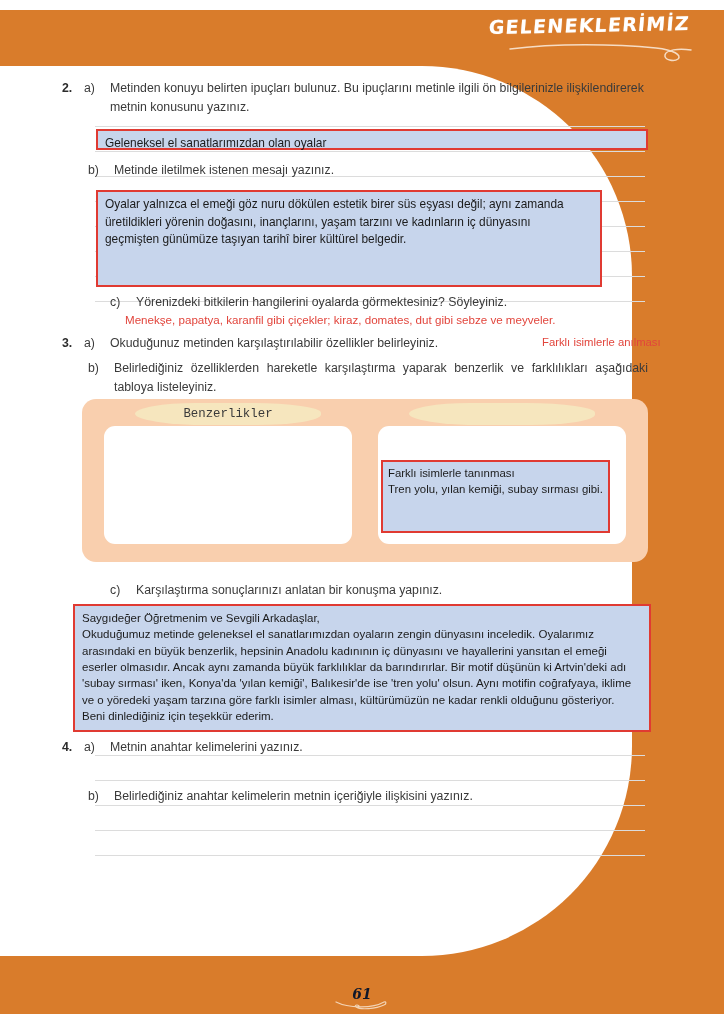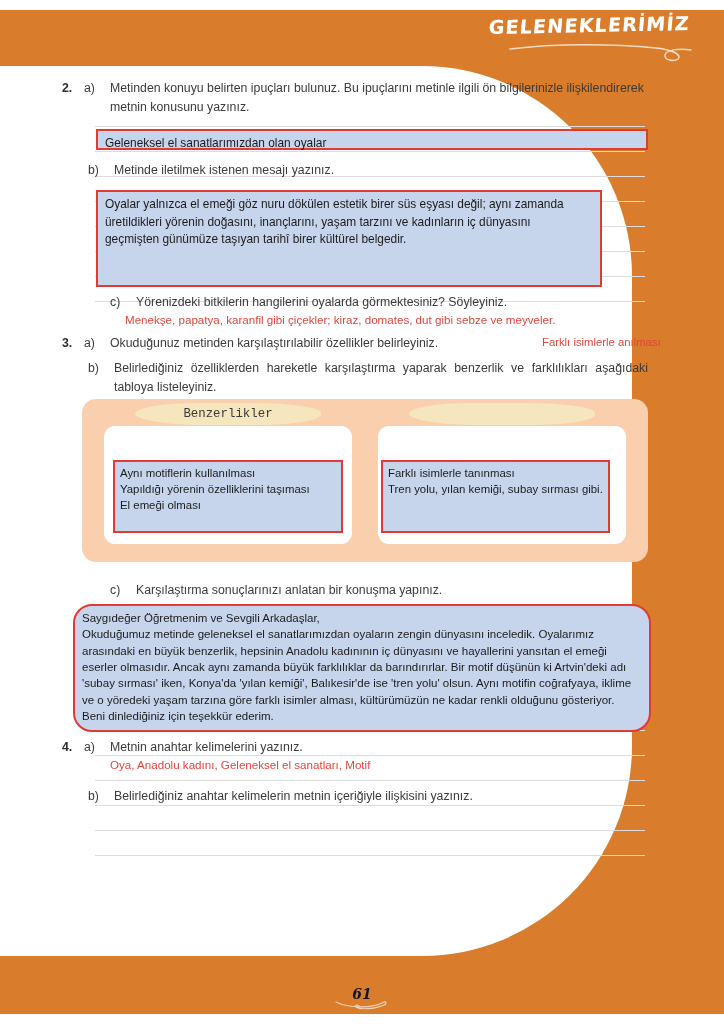--- a/index.html
+++ b/index.html
@@ -101,21 +101,21 @@
   .ansbox{
     position:absolute;
     background:#C7D5EC;
     border:2.2px solid #E03A32;
     box-sizing:border-box;
     padding:4px 12px 4px 7px;
     font-size:11.9px;
     line-height:1.47;
     color:#1b1b1b;
   }
-  .ansbox.tight{line-height:1.42;border-radius:19px;}
+  .ansbox.tight{line-height:1.42;}
 
   
   .cmp-panel{
     position:absolute;
     left:82px;top:399px;
     width:566px;height:163px;
     background:#F9CFAE;
     border-radius:14px;
   }
   .cmp-card{
@@ -252,40 +252,36 @@
     <div class="brush left" style="left:135px;top:403px;"></div>
     <div class="brush right" style="left:409px;top:403px;"></div>
 
     <div class="cmp-card left" style="left:104px;top:426px;"></div>
     <div class="cmp-card right" style="left:378px;top:426px;"></div>
 
     <div class="cmp-head left" style="left:104px;top:406px;">
       <span>Benzerlikler</span>
     </div>
 
-    <div class="cmp-box" style="left:113px;top:460px;width:230px;height:73px;white-space:pre-line;">Aynı motiflerin kullanılması
-Yapıldığı yörenin özelliklerini taşıması
-El emeği olması</div>
     <div class="cmp-box" style="left:381px;top:460px;width:229px;height:73px;white-space:pre-line;">Farklı isimlerle tanınması
 Tren yolu, yılan kemiği, subay sırması gibi.</div>
 
     <div class="qrow" style="left:110px;top:581px;width:540px;">
       <div class="qlet">c)</div>
       <div class="qtext">Karşılaştırma sonuçlarınızı anlatan bir konuşma yapınız.</div>
     </div>
 
     <div class="ansbox tight" style="left:73px;top:604px;width:578px;height:128px;white-space:pre-line;font-size:11.5px;">Saygıdeğer Öğretmenim ve Sevgili Arkadaşlar,
 Okuduğumuz metinde geleneksel el sanatlarımızdan oyaların zengin dünyasını inceledik. Oyalarımız arasındaki en büyük benzerlik, hepsinin Anadolu kadınının iç dünyasını ve hayallerini yansıtan el emeği eserler olmasıdır. Ancak aynı zamanda büyük farklılıklar da barındırırlar. Bir motif düşünün ki Artvin'deki adı 'subay sırması' iken, Konya'da 'yılan kemiği', Balıkesir'de ise 'tren yolu' olsun. Aynı motifin coğrafyaya, iklime ve o yöredeki yaşam tarzına göre farklı isimler alması, kültürümüzün ne kadar renkli olduğunu gösteriyor. Beni dinlediğiniz için teşekkür ederim.</div>
 
     <div class="qrow" style="left:62px;top:738px;width:590px;">
       <div class="qnum">4.</div>
       <div class="qlet">a)</div>
       <div class="qtext">Metnin anahtar kelimelerini yazınız.</div>
     </div>
-    <div class="red-ans" style="position:absolute;left:110px;top:758px;width:520px;">Oya, Anadolu kadını, Geleneksel el sanatları, Motif</div>
 
     <div class="qrow" style="left:88px;top:787px;width:560px;">
       <div class="qlet">b)</div>
       <div class="qtext">Belirlediğiniz anahtar kelimelerin metnin içeriğiyle ilişkisini yazınız.</div>
     </div>
 
 
   </div>
 
   <div class="page-num">61</div>

